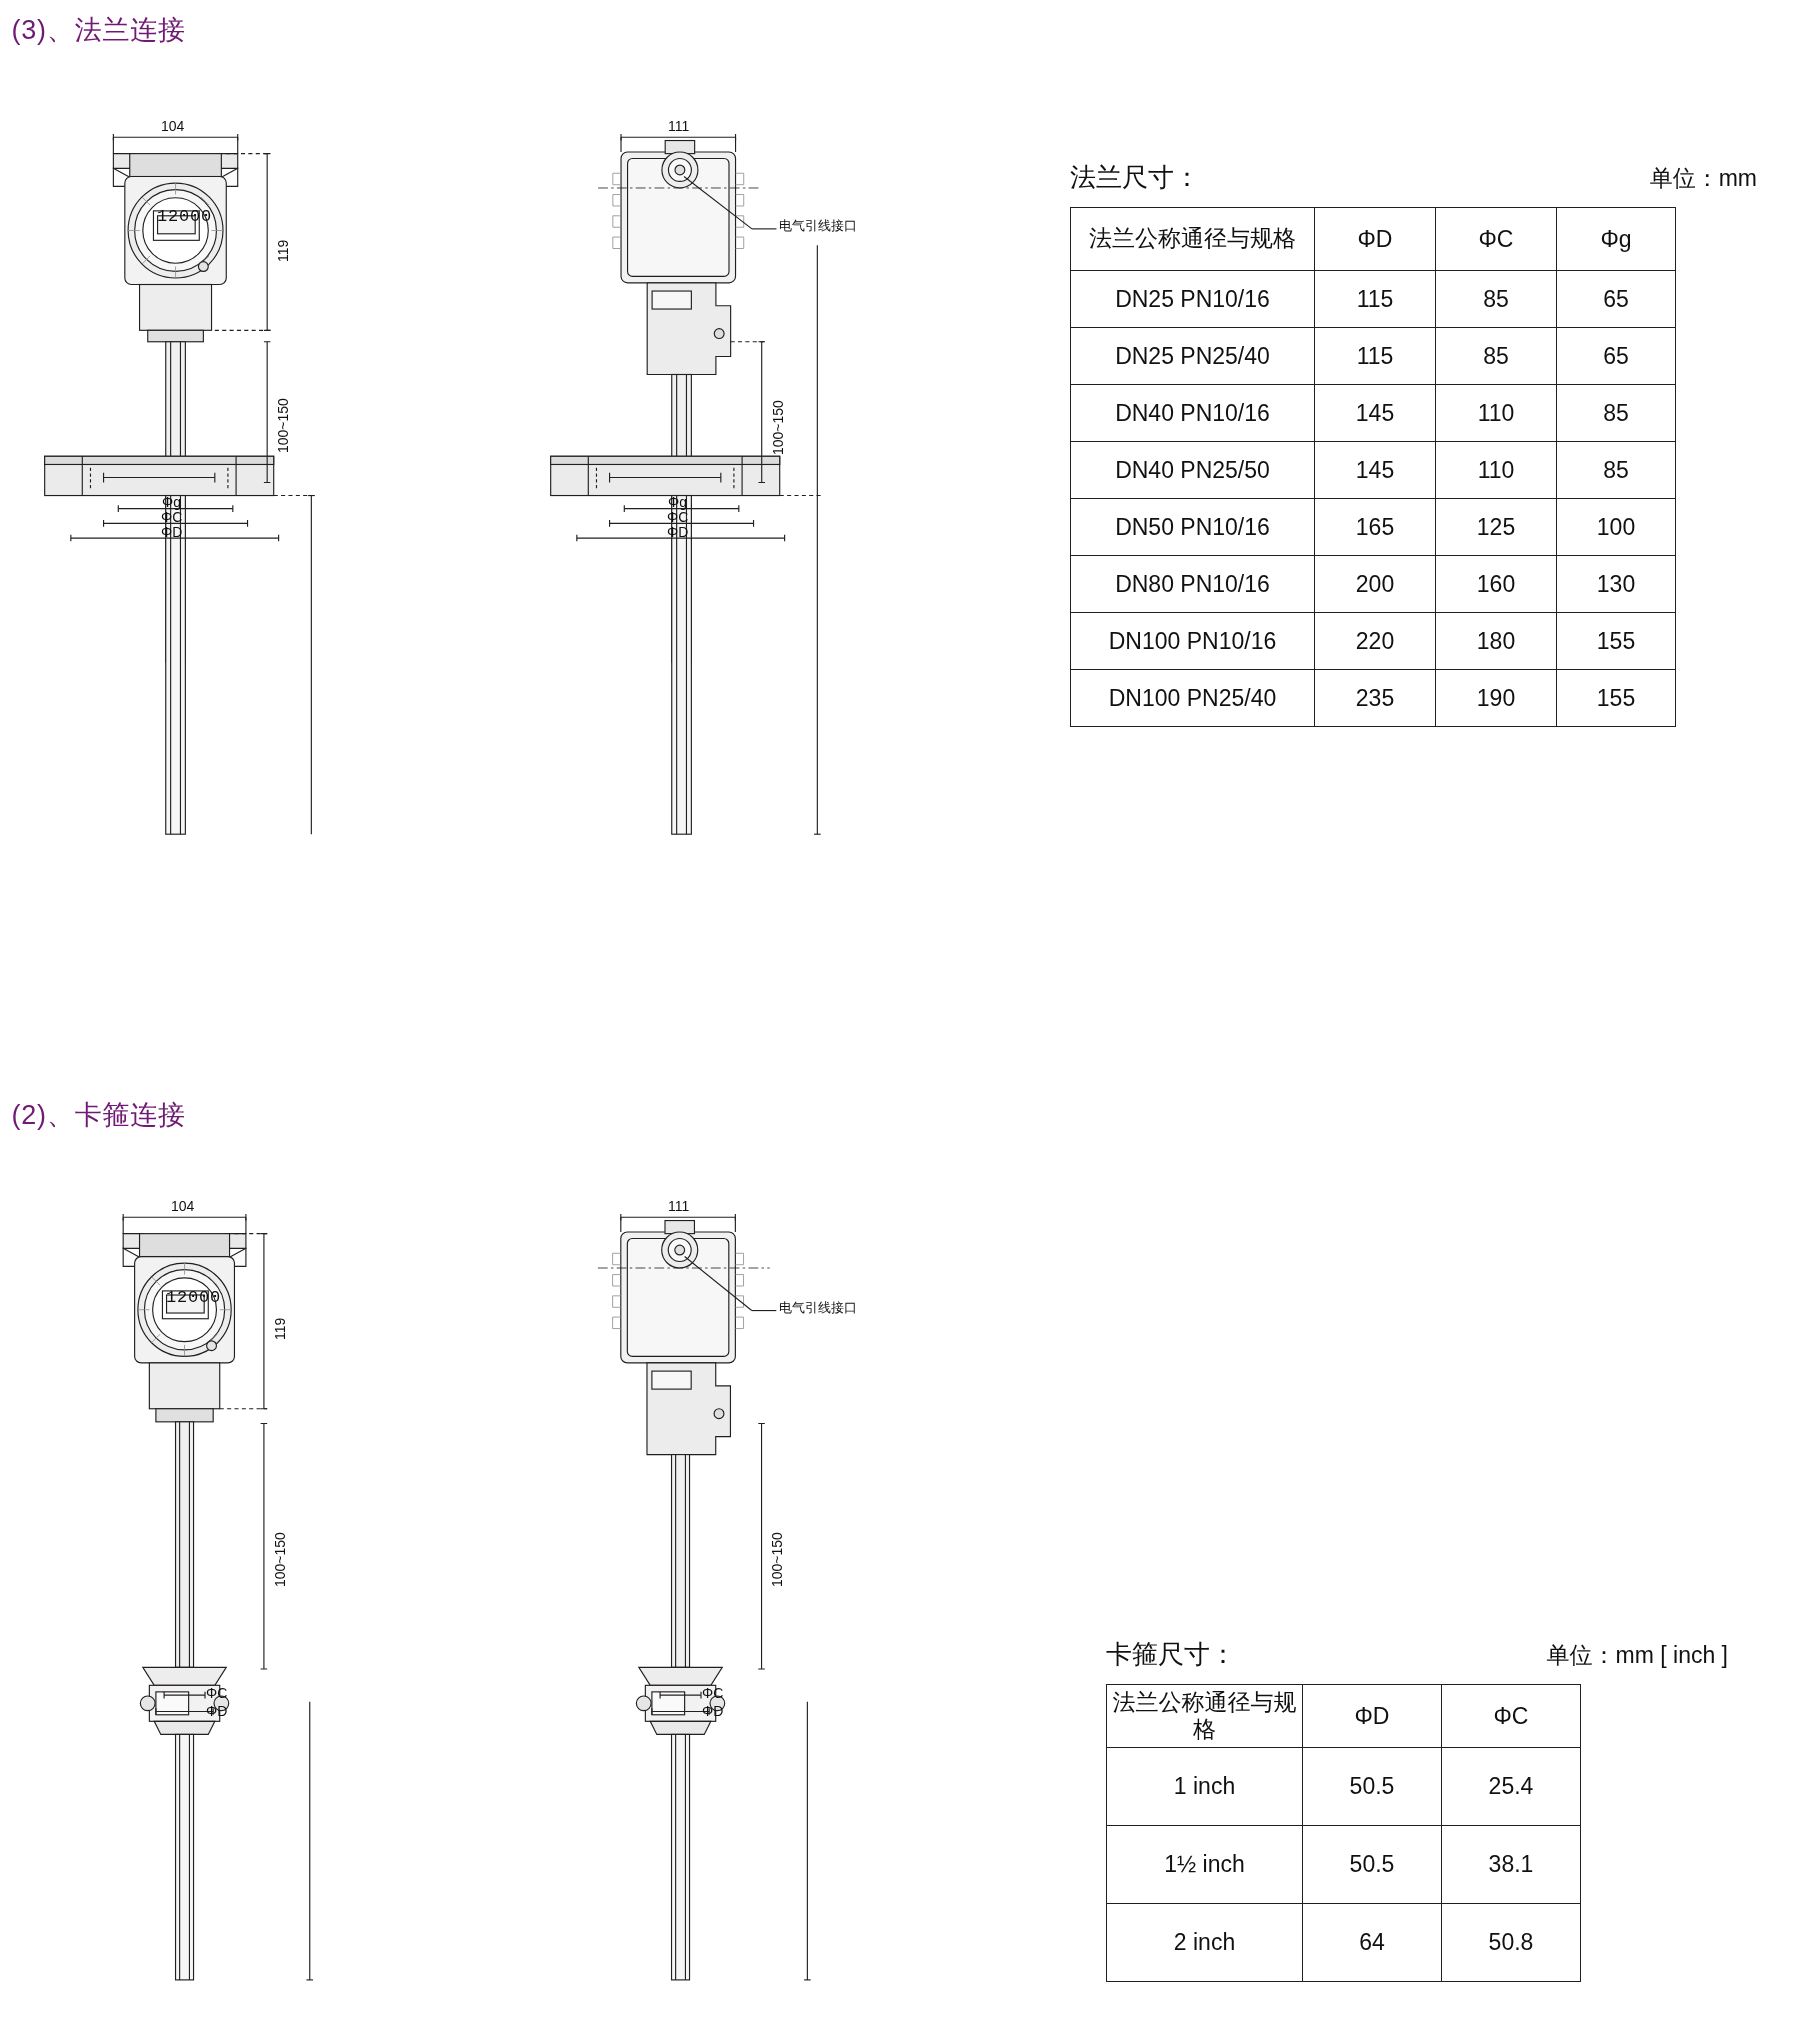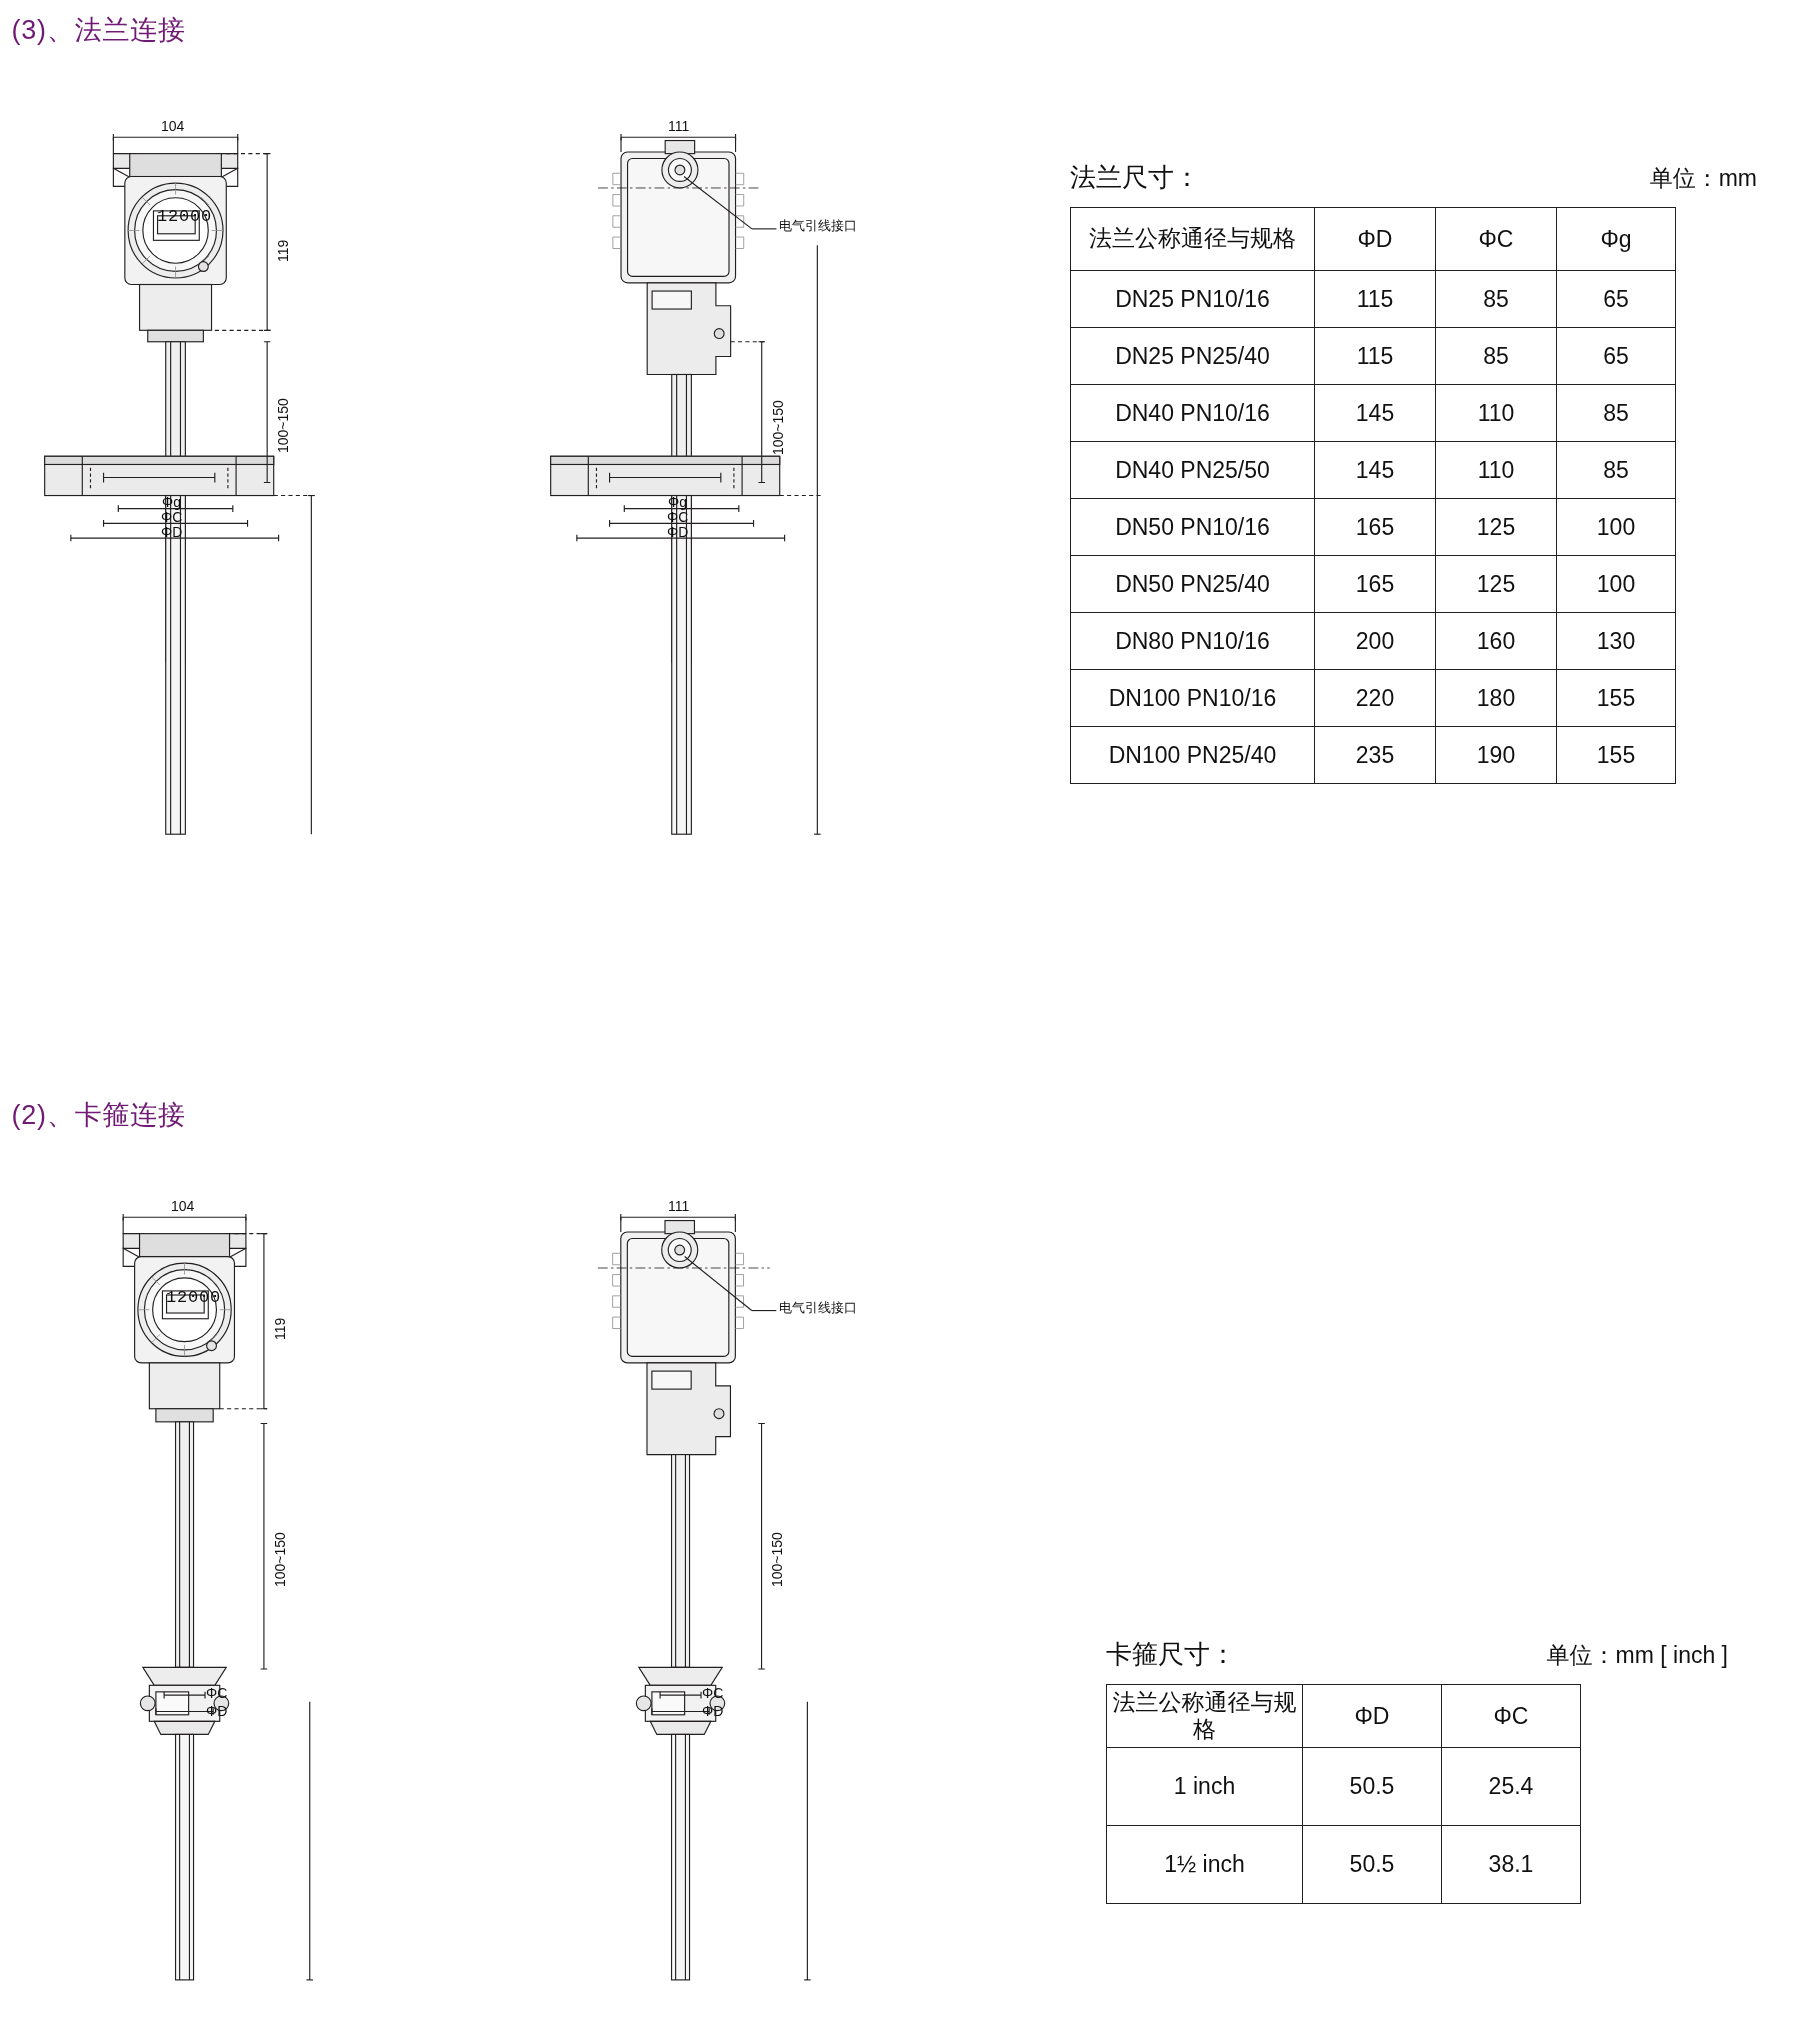--- a/index.html
+++ b/index.html
@@ -305,26 +305,20 @@
         <td>85</td>
       </tr>
       <tr>
         <td>DN40  PN25/50</td>
         <td>145</td>
         <td>110</td>
         <td>85</td>
       </tr>
       <tr>
         <td>DN50  PN10/16</td>
-        <td>165</td>
-        <td>125</td>
-        <td>100</td>
-      </tr>
-      <tr>
-        <td>DN50  PN25/40</td>
         <td>165</td>
         <td>125</td>
         <td>100</td>
       </tr>
       <tr>
         <td>DN80  PN10/16</td>
         <td>200</td>
         <td>160</td>
         <td>130</td>
       </tr>
@@ -509,16 +503,21 @@
       <tr>
         <td>1 inch</td>
         <td>50.5</td>
         <td>25.4</td>
       </tr>
       <tr>
         <td>1½ inch</td>
         <td>50.5</td>
         <td>38.1</td>
       </tr>
+      <tr>
+        <td>2 inch</td>
+        <td>64</td>
+        <td>50.8</td>
+      </tr>
     </tbody>
   </table>
 </div>
 
 
 </body></html>

